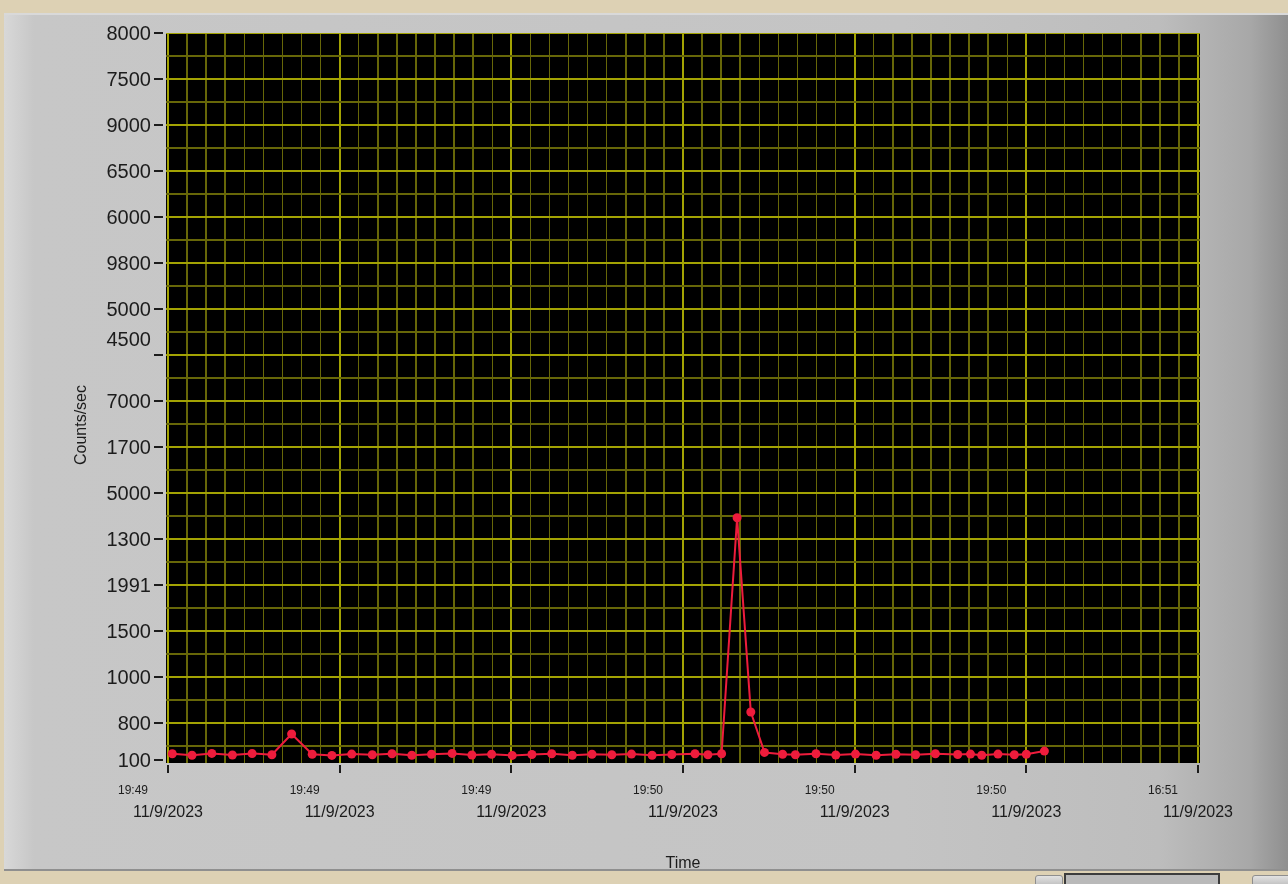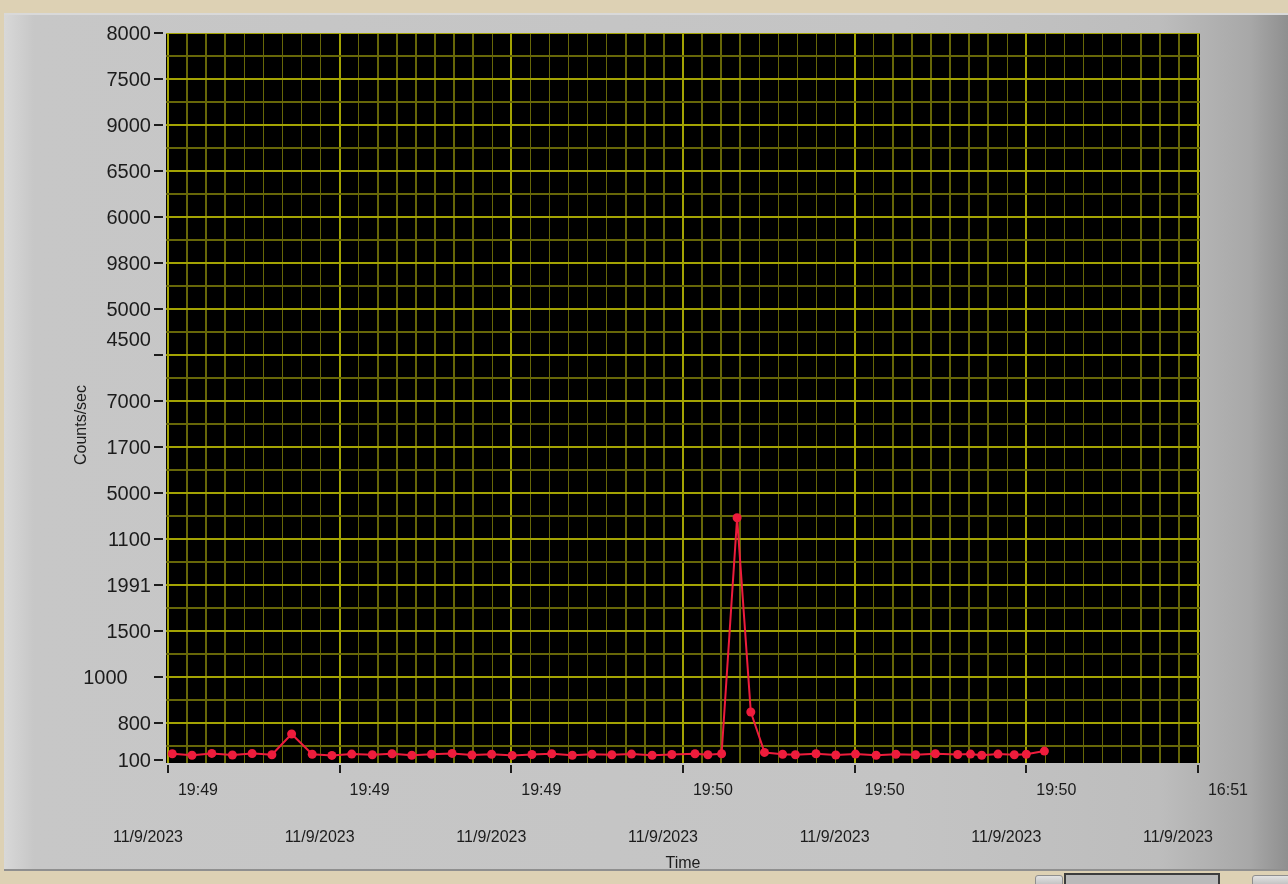--- a/index.html
+++ b/index.html
@@ -20,23 +20,23 @@
   .axis-title{position:absolute;color:#1c1c1c;font-size:16px;line-height:20px;text-align:center;}
   .ylabel{left:12px;top:400px;width:130px;height:20px;transform:rotate(-90deg);}
   .xlabel{left:639px;top:838px;width:80px;height:20px;}
 
   .ytick{position:absolute;left:56px;width:91px;height:20px;line-height:20px;
          text-align:right;color:#1c1c1c;font-size:20px;}
   .ydash{position:absolute;left:150px;width:9px;height:2px;background:#1c1c1c;}
 
   .xdash{position:absolute;width:2px;height:8px;background:#1c1c1c;top:750px;}
   .xtick-time{position:absolute;width:100px;height:20px;line-height:20px;top:765px;
-              text-align:right;color:#1c1c1c;font-size:16px;}
-  .xtick-date{position:absolute;width:110px;height:20px;line-height:20px;top:812px;
-              color:#1c1c1c;font-size:16px;}
+              text-align:left;color:#1c1c1c;font-size:12px;}
+  .xtick-date{position:absolute;width:110px;height:20px;line-height:20px;top:787px;
+              text-align:center;color:#1c1c1c;font-size:16px;}
 
   
   .pal-btn{position:absolute;top:875px;height:12px;border:1px solid #8e8e8e;border-radius:3px 3px 0 0;
            background:linear-gradient(180deg,#e2e2e2 0%,#bdbdbd 100%);box-sizing:border-box;}
   .pal-bar{position:absolute;top:873px;height:13px;background:#b9b9b9;
            border:2px solid #3c3c3c;border-bottom:none;box-sizing:border-box;}
 </style>
 </head>
 <body>
 
@@ -203,27 +203,27 @@
       <div class="ytick" style="top: 284px;">5000</div>
       <div class="ydash" style="top: 293px;"></div>
       <div class="ytick" style="top: 314px;">4500</div>
       <div class="ydash" style="top: 339px;"></div>
       <div class="ytick" style="top: 376px;">7000</div>
       <div class="ydash" style="top: 385px;"></div>
       <div class="ytick" style="top: 422px;">1700</div>
       <div class="ydash" style="top: 431px;"></div>
       <div class="ytick" style="top: 468px;">5000</div>
       <div class="ydash" style="top: 477px;"></div>
-      <div class="ytick" style="top: 514px;">1100</div>
+      <div class="ytick" style="top: 514px;">1300</div>
       <div class="ydash" style="top: 523px;"></div>
       <div class="ytick" style="top: 560px;">1991</div>
       <div class="ydash" style="top: 569px;"></div>
       <div class="ytick" style="top: 606px;">1500</div>
       <div class="ydash" style="top: 615px;"></div>
-      <div class="ytick" style="top: 652px; text-align: center;">1000</div>
+      <div class="ytick" style="top: 652px;">1000</div>
       <div class="ydash" style="top: 661px;"></div>
       <div class="ytick" style="top: 698px;">800</div>
       <div class="ydash" style="top: 707px;"></div>
       <div class="ytick" style="top: 734.8px;">100</div>
       <div class="ydash" style="top: 743.8px;"></div>
       <div class="xdash" style="left: 163px;"></div>
       <div class="xtick-time" style="left: 114px;">19:49</div>
       <div class="xtick-date" style="left: 109px;">11/9/2023</div>
       <div class="xdash" style="left: 334.667px;"></div>
       <div class="xtick-time" style="left: 285.667px;">19:49</div>

